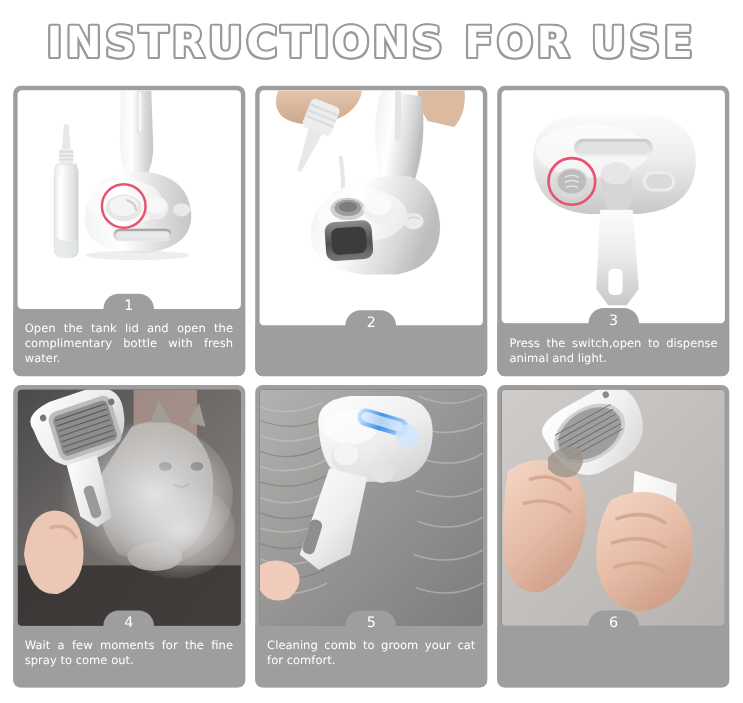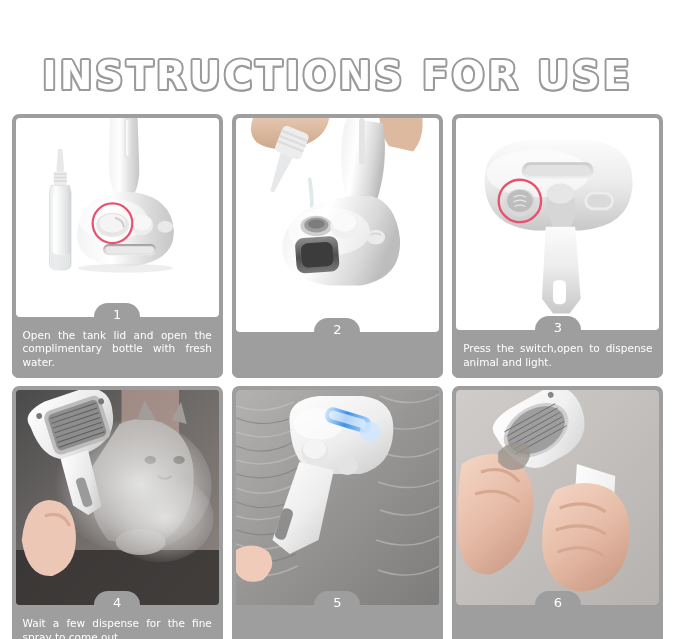--- a/index.html
+++ b/index.html
@@ -7,21 +7,21 @@
     width:675px;height:639px;
     background:#ffffff;
     font-family:"Liberation Sans", sans-serif;
     overflow:hidden;
   }
   .sheet{position:relative;width:675px;height:639px;}
 
   
   .title-wrap{
     height:78px;
-    display:flex;align-items:center;justify-content:center;margin-top:36px;
+    display:flex;align-items:center;justify-content:center;
   }
   .title{
     font-size:39px;
     font-weight:bold;
     letter-spacing:3px;
     color:#ffffff;
     -webkit-text-stroke:3px #9a9a9a;
     paint-order:stroke fill;
     text-shadow:
        2px 0 0 #9a9a9a, -2px 0 0 #9a9a9a,
@@ -345,21 +345,21 @@
               <rect x="56" y="86" width="10" height="30" rx="4" fill="#9a9a9a"></rect>
             </g>
 
             <path d="M6 150 Q10 112 34 110 Q58 110 62 140 Q66 176 38 186 Q12 188 6 150 Z" fill="#edc7b6"></path>
             <path d="M30 126 Q48 120 56 136" stroke="#d9ab98" stroke-width="3" fill="none"></path>
           </svg>
         </div>
       </div>
       <div class="caption tall">
         <div class="badge">4</div>
-        <span>Wait a few dispense for the fine spray to come out.</span>
+        <span>Wait a few moments for the fine spray to come out.</span>
       </div>
     </div>
 
     <div class="panel">
       <div class="stage photo">
         <div class="art">
           <svg viewBox="0 0 212 215" preserveAspectRatio="none">
             <defs>
               <linearGradient id="fur5" x1="0" y1="0" x2="1" y2="1">
                 <stop offset="0" stop-color="#b4b2b0"></stop>
@@ -399,20 +399,21 @@
 
             <path d="M66 72 L102 80 L86 150 L56 164 L38 150 Z" fill="url(#brG5)"></path>
             <rect x="44" y="118" width="12" height="32" rx="5" fill="#8e8e8e" transform="rotate(18 50 134)"></rect>
 
             <path d="M0 160 Q18 150 34 162 Q44 176 28 190 Q8 196 0 182 Z" fill="#f0cbb9"></path>
           </svg>
         </div>
       </div>
       <div class="caption tall">
         <div class="badge">5</div>
+        <span>Cleaning comb to groom your cat for comfort.</span>
       </div>
     </div>
 
     <div class="panel">
       <div class="stage photo">
         <div class="art">
           <svg viewBox="0 0 212 215" preserveAspectRatio="none">
             <defs>
               <linearGradient id="bg6" x1="0" y1="0" x2="1" y2="1">
                 <stop offset="0" stop-color="#cfccc9"></stop>

